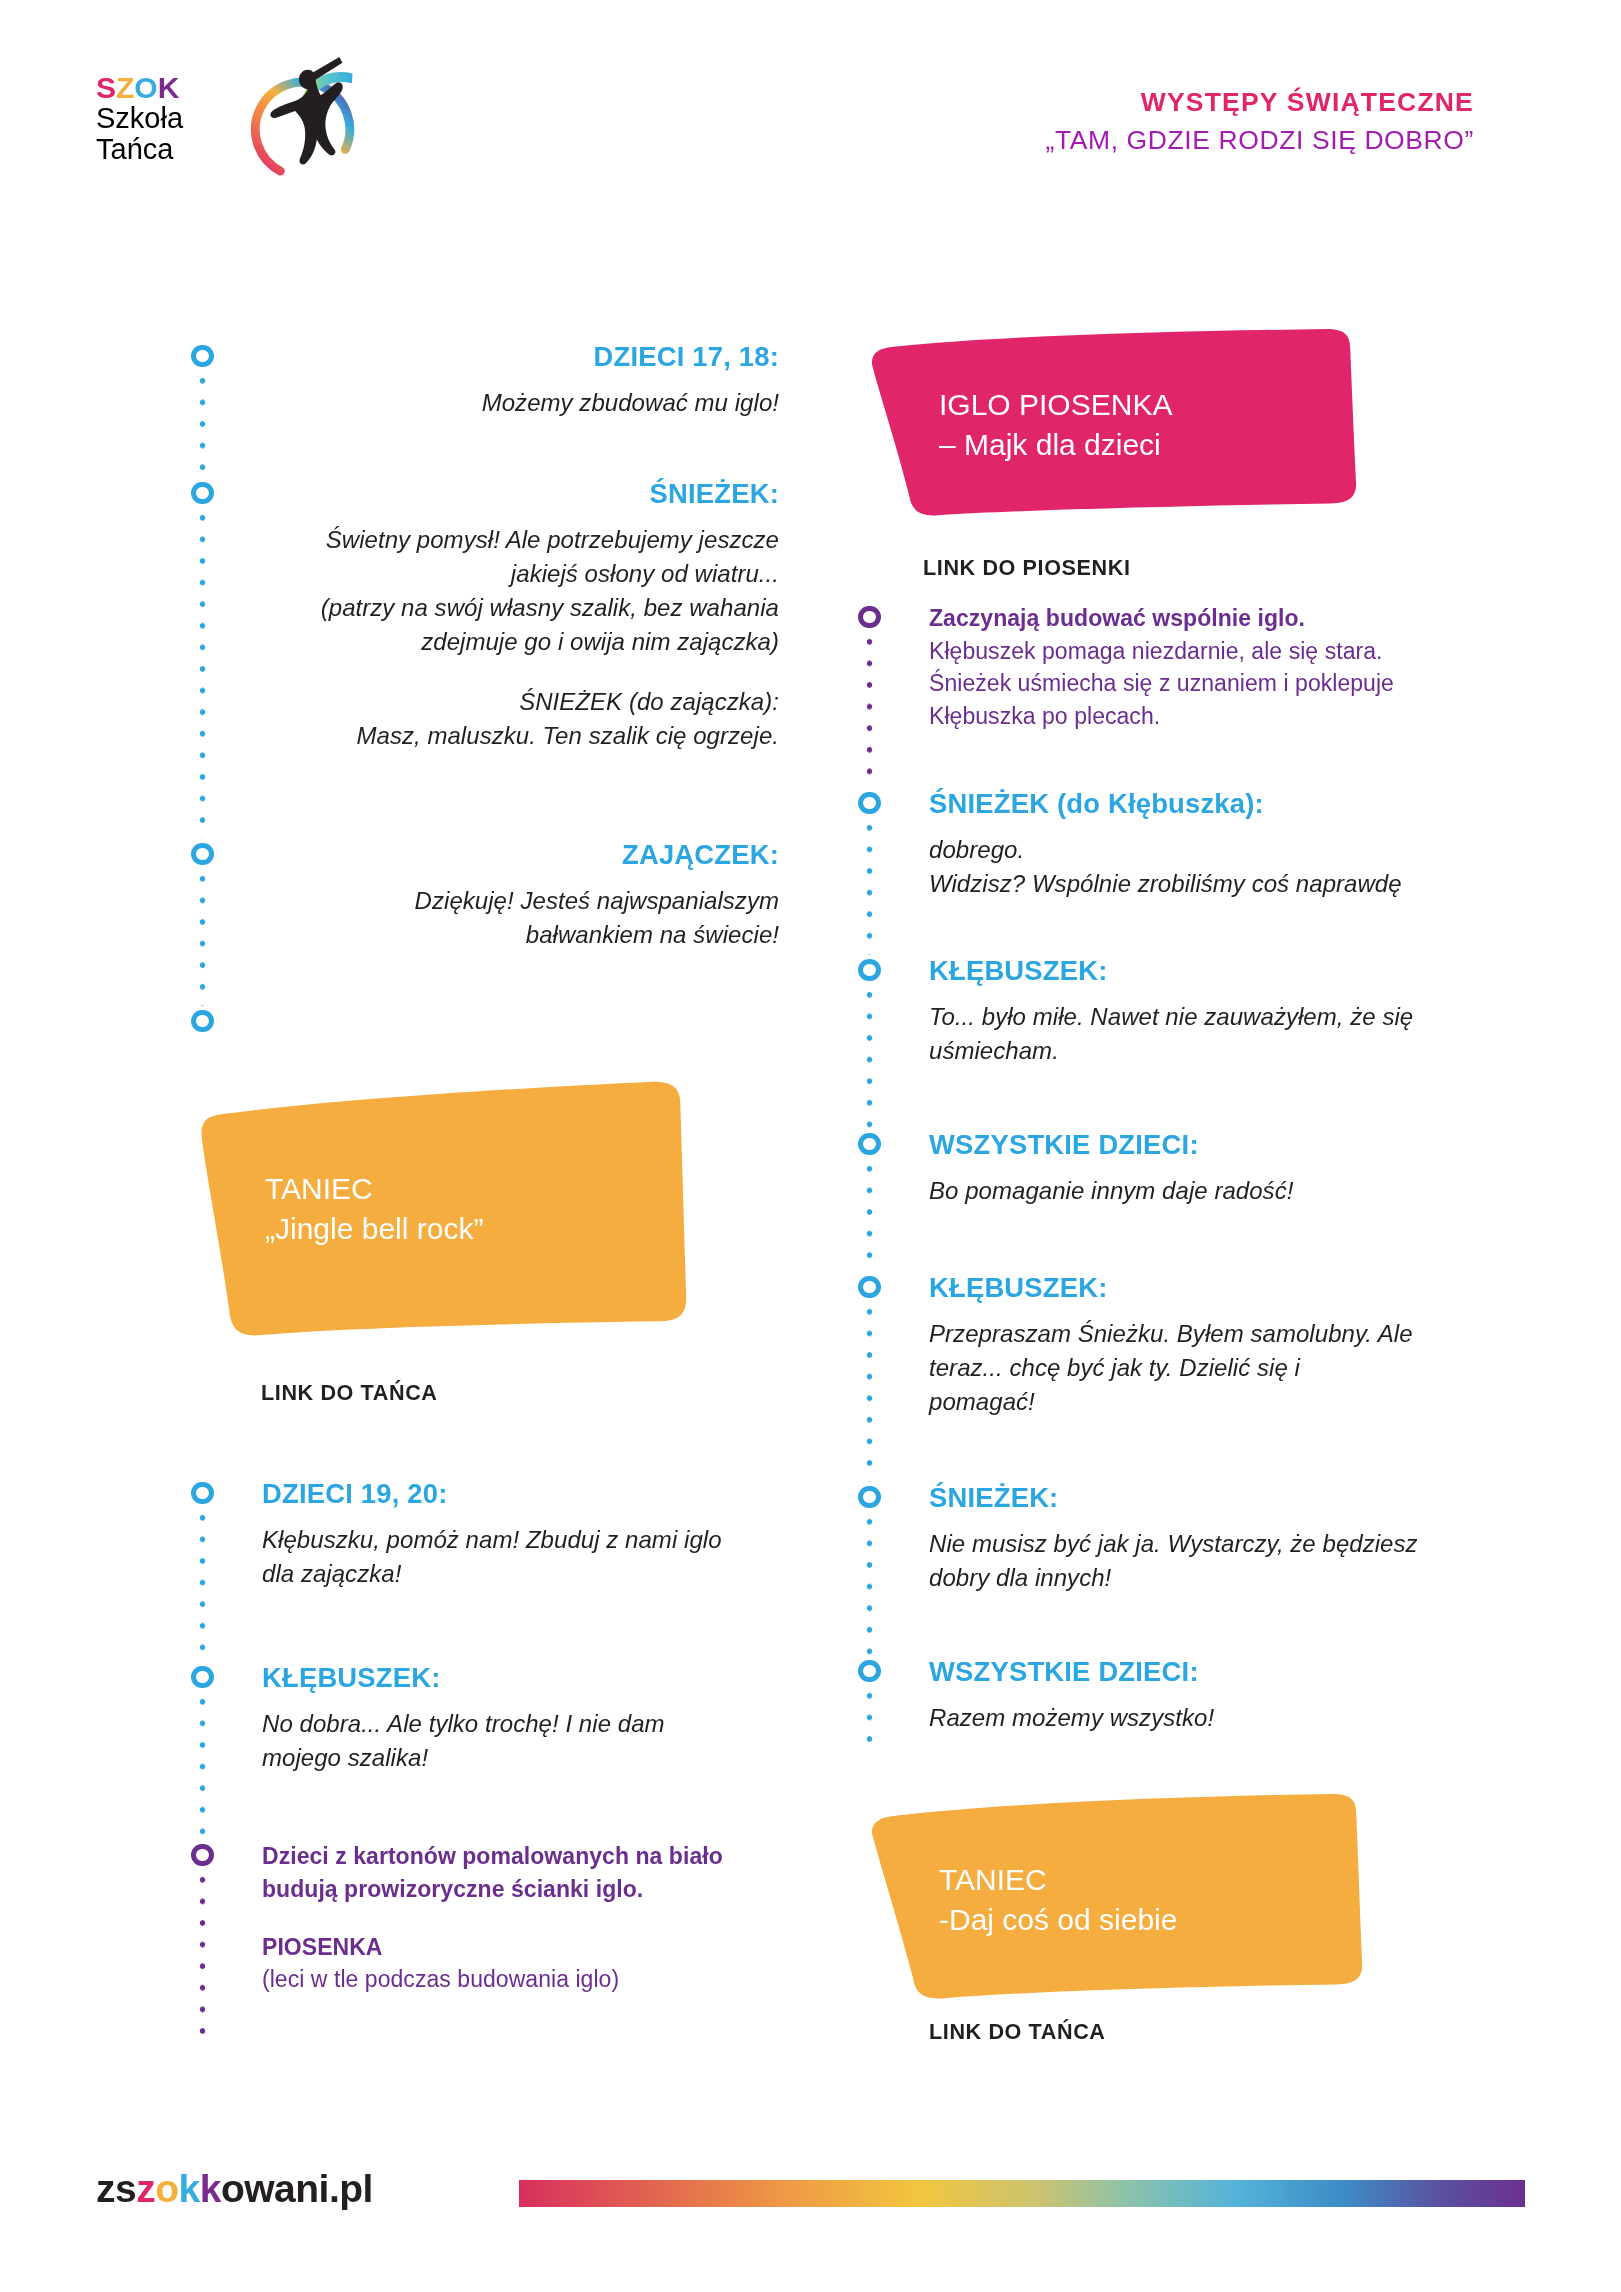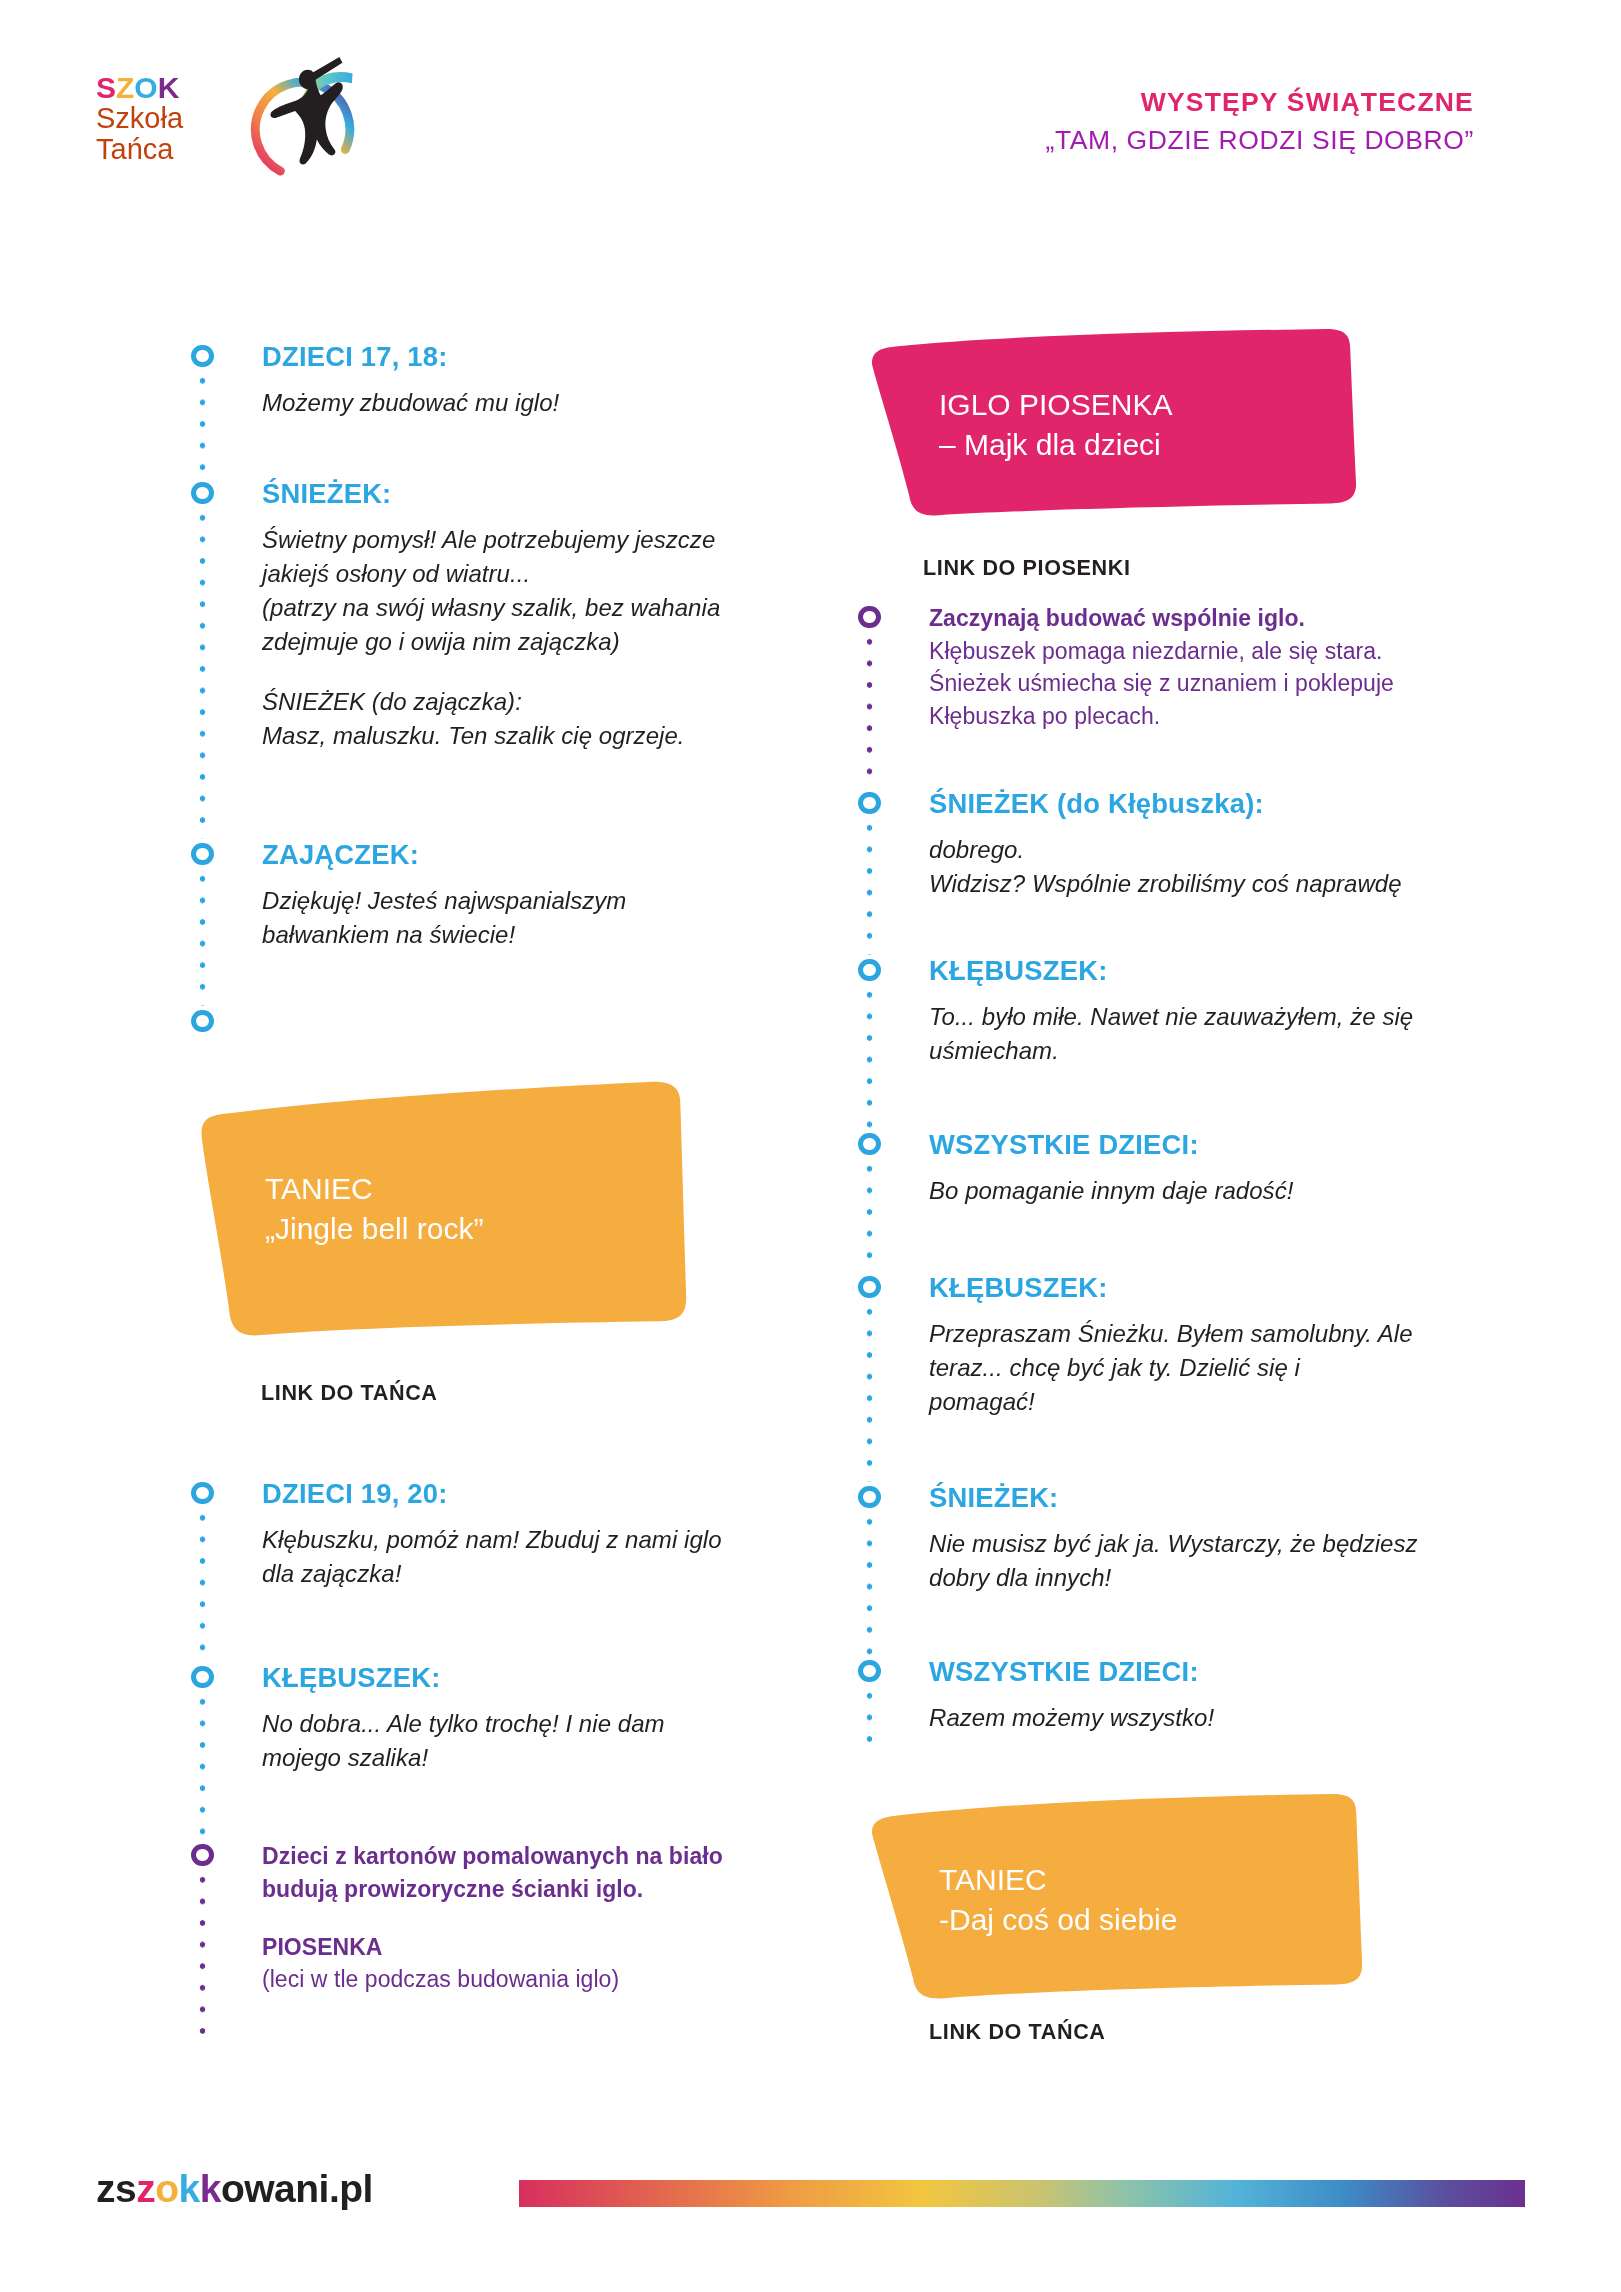--- a/index.html
+++ b/index.html
@@ -17,21 +17,21 @@
   .header{position:absolute;left:0;top:0;width:1570px;height:235px;}
   .logo{position:absolute;left:96px;top:61px;width:265px;height:137px;}
   .logo-text{position:absolute;left:0;top:11.8px;width:157px;}
   .logo-szok{font-size:30px;font-weight:bold;letter-spacing:0px;line-height:1;}
   .logo-szok span{display:inline-block;}
   .c-pink{color:#e0256b;}
   .c-orange{color:#f4b03c;}
   .c-blue{color:#36ace0;}
   .c-purple{color:#7b2b8e;}
   .c-dark{color:#231f20;}
-  .logo-line{font-size:29px;color:#c2410c;line-height:1.07;font-weight:400;}
+  .logo-line{font-size:29px;color:#000000;line-height:1.07;font-weight:400;}
   .logo-mark{position:absolute;left:147px;top:-5.9px;width:123px;height:127px;}
 
   .head-right{position:absolute;right:96px;top:86px;text-align:right;}
   .head-title{color:#e0256b;font-size:26.5px;font-weight:bold;letter-spacing:1.2px;line-height:1.25;}
   .head-sub{color:#a21caf;font-size:26.5px;letter-spacing:0.6px;line-height:1.3;margin-top:3.9px;}
 
   
   .col{position:absolute;top:0;}
   .col-left{left:191px;width:588px;}
   .col-right{left:858px;width:627px;}
@@ -124,21 +124,21 @@
         </svg>
       </div>
     </div>
 
     <div class="head-right">
       <div class="head-title">WYSTĘPY ŚWIĄTECZNE</div>
       <div class="head-sub">„TAM, GDZIE RODZI SIĘ DOBRO”</div>
     </div>
   </div>
 
-  <div class="col col-left" style="top:341px;">
+  <div class="col col-left" style="top:341px;text-align:right;">
 
     <div class="entry" style="min-height:137px;">
       <div class="bullet"></div>
       <div class="dots" style="bottom:0;"></div>
       <div class="speaker">DZIECI 17, 18:</div>
       <div class="line">Możemy zbudować mu iglo!</div>
     </div>
 
     <div class="entry" style="min-height:361px;">
       <div class="bullet"></div>

